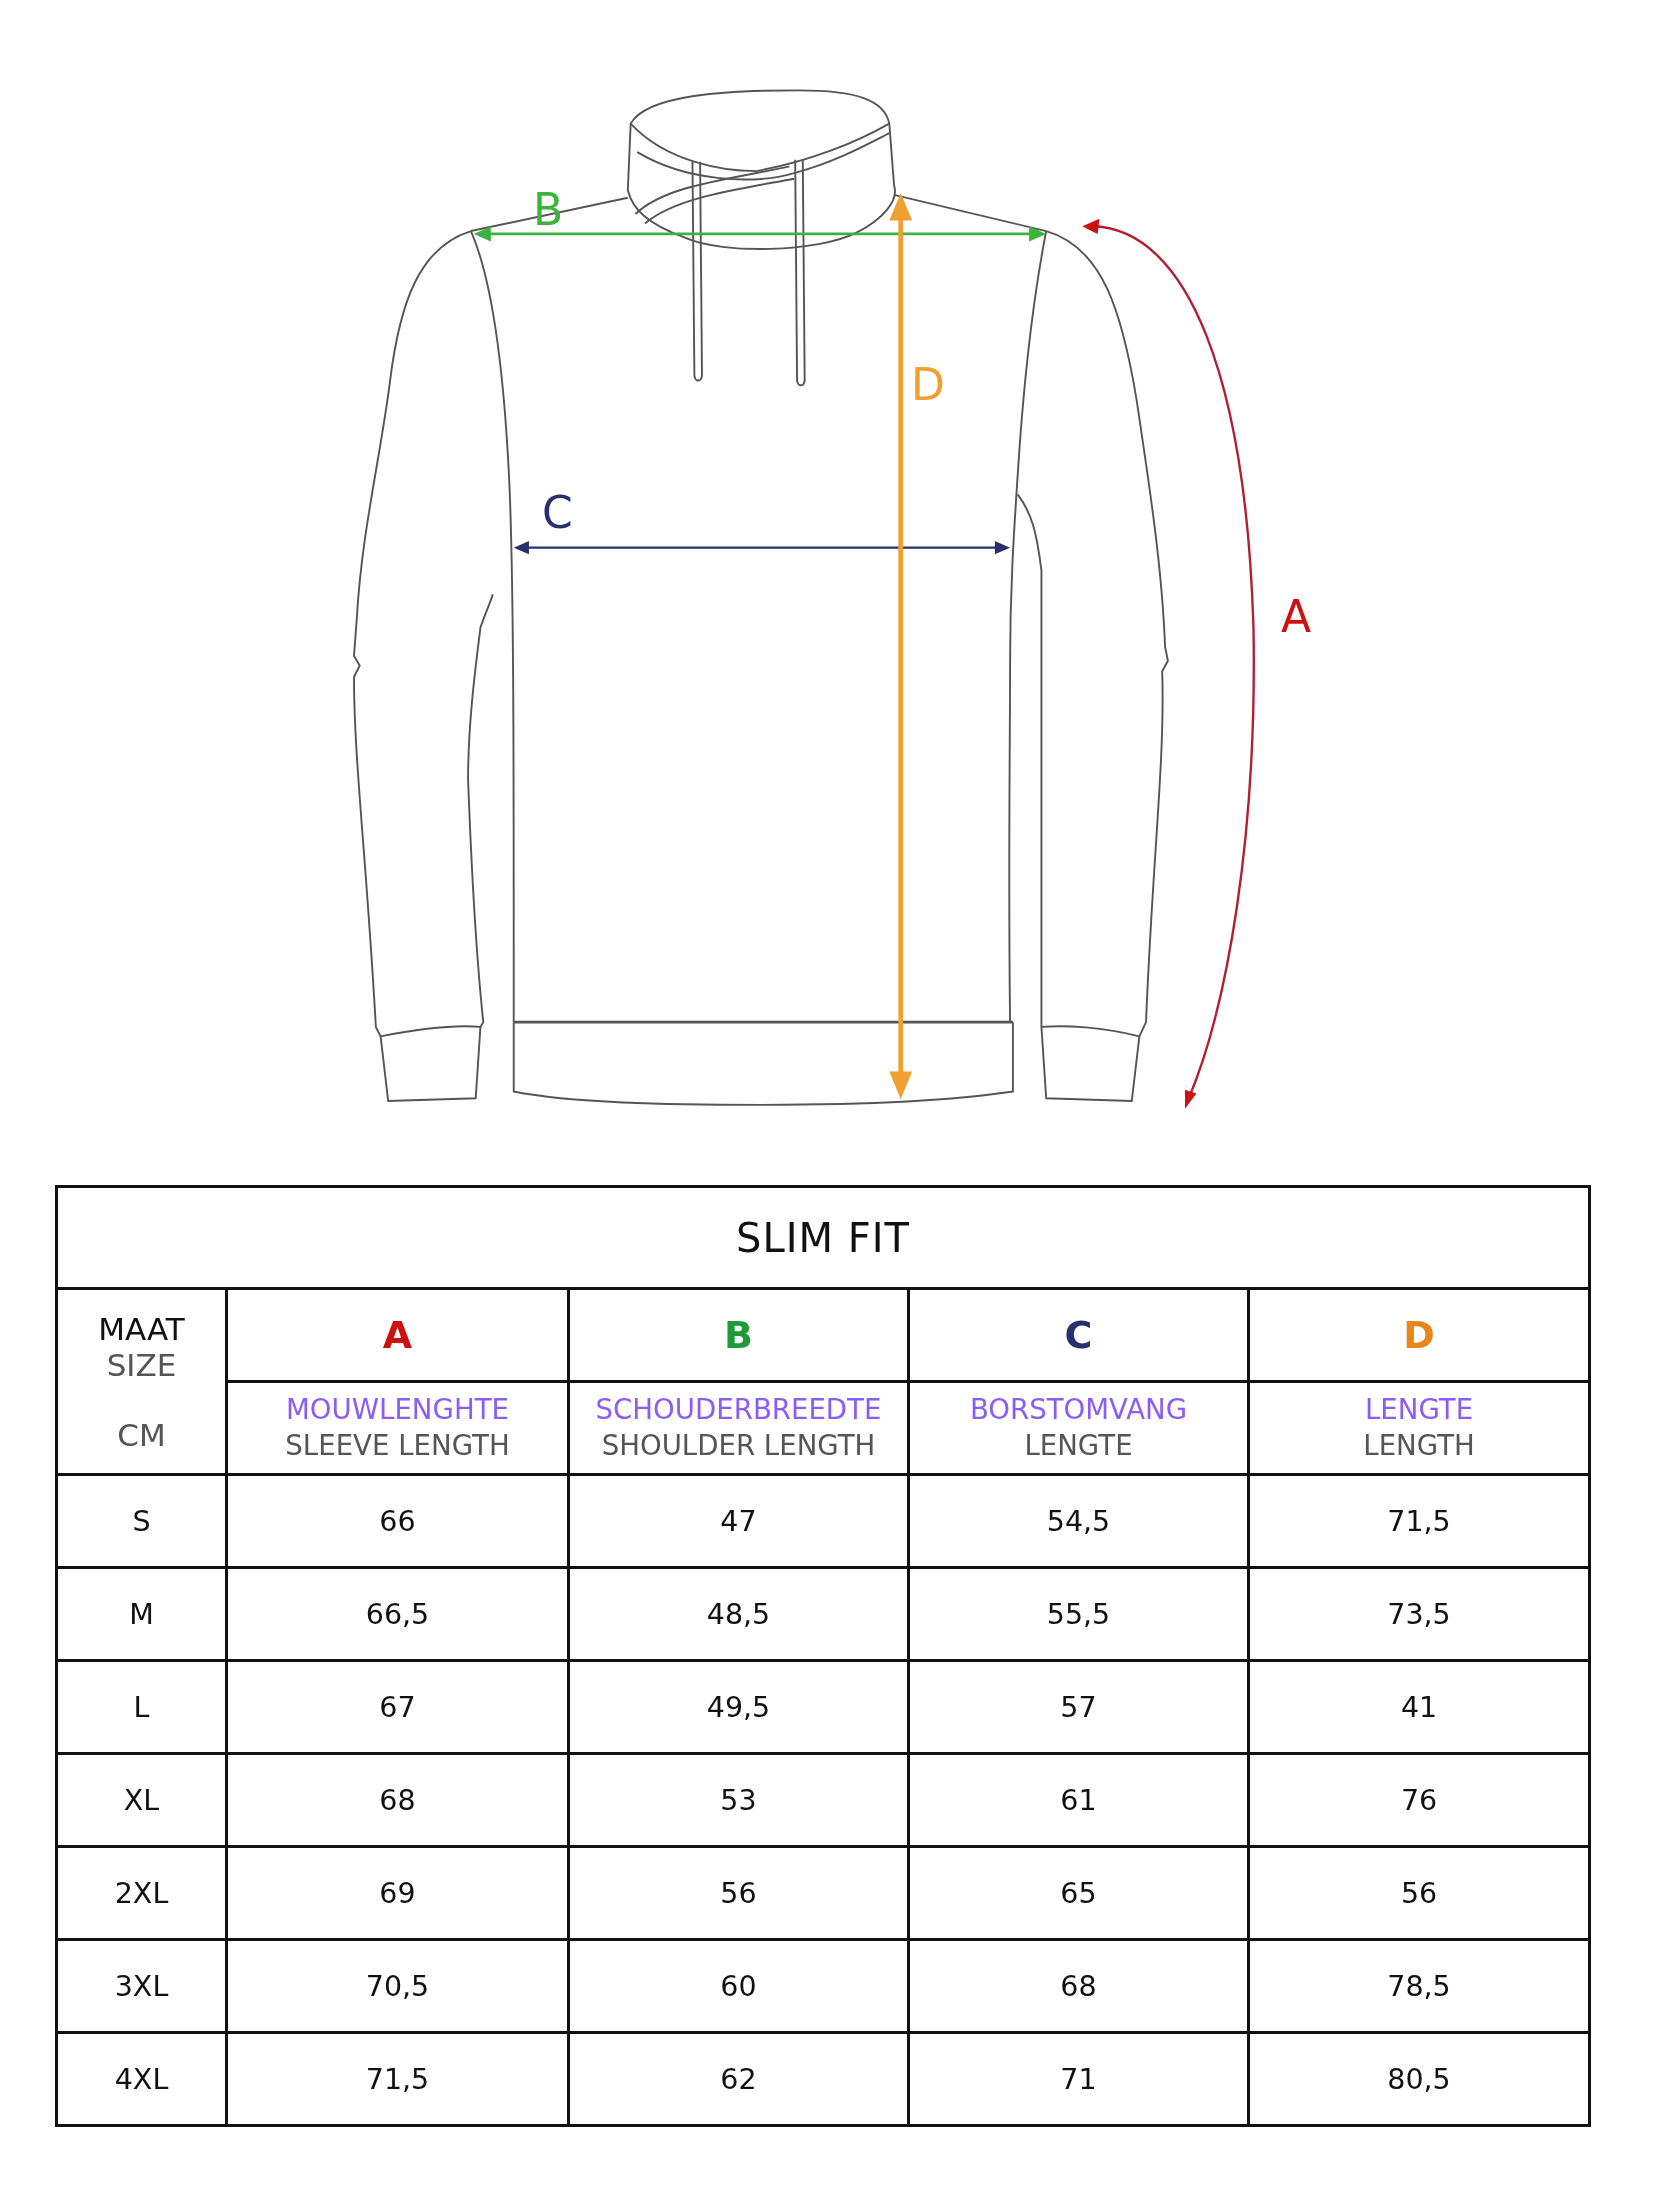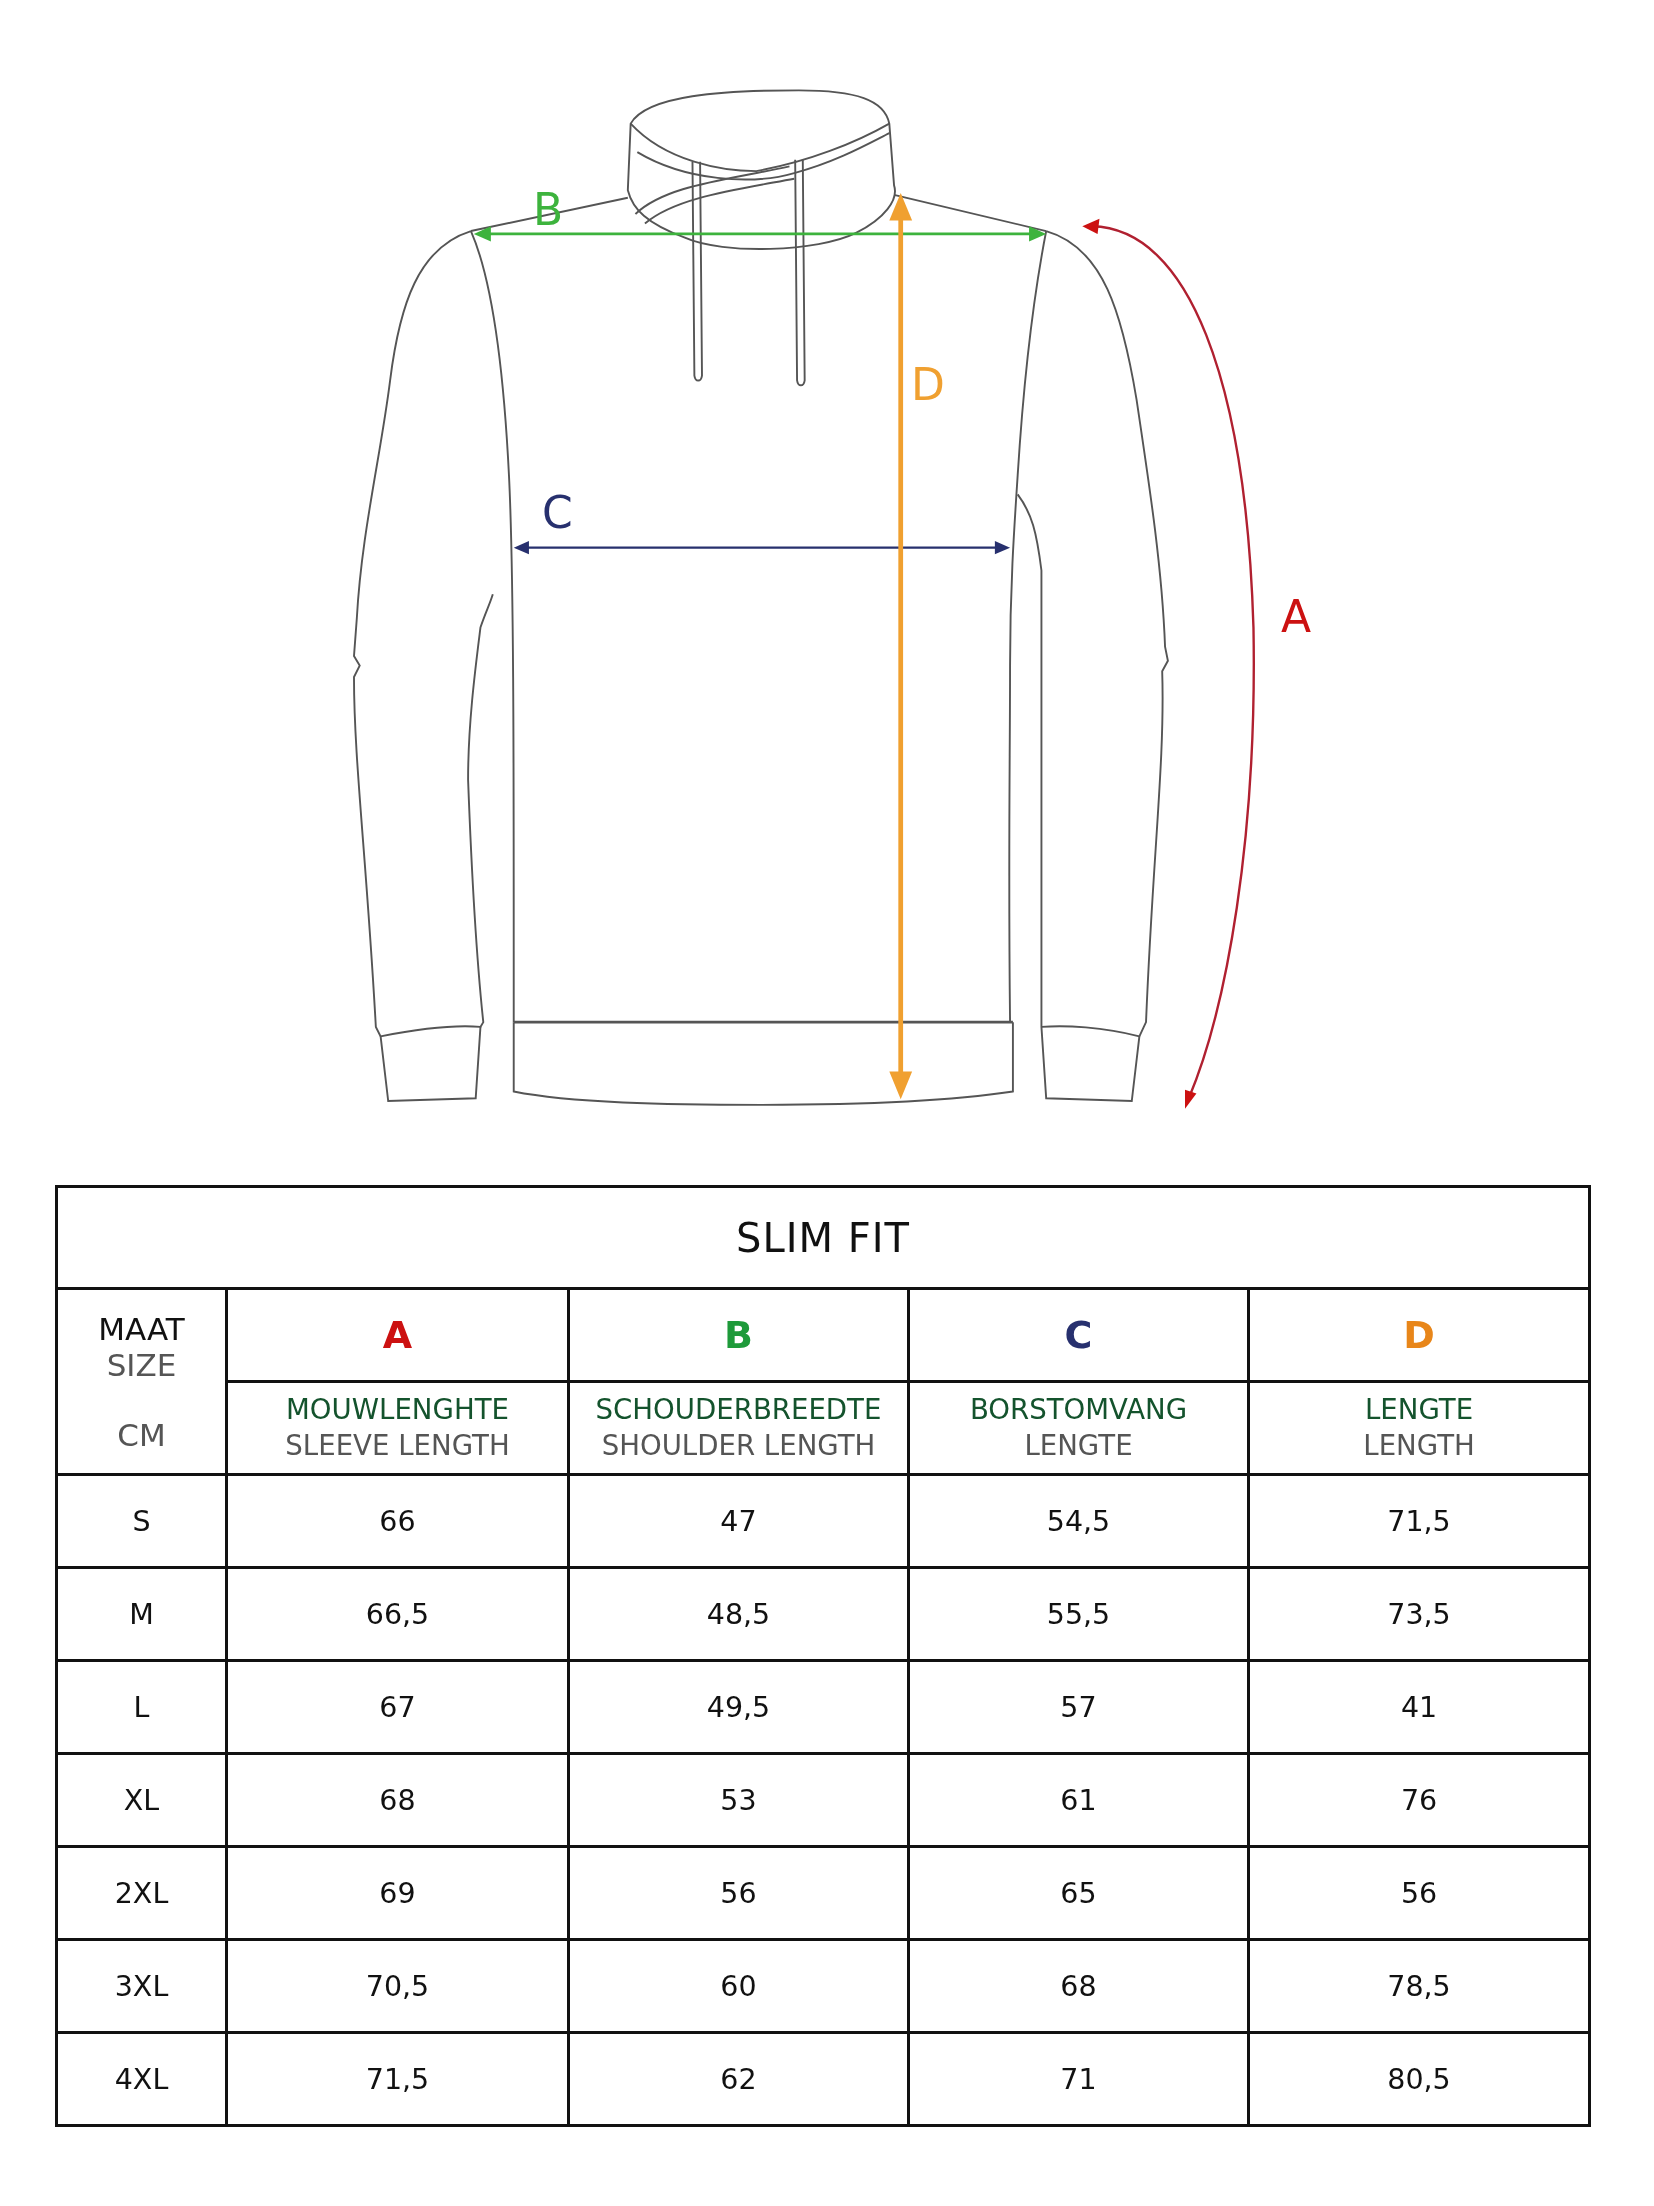--- a/index.html
+++ b/index.html
@@ -6,21 +6,21 @@
   body { width:1655px; height:2207px; position:relative; overflow:hidden;
          font-family:"Liberation Sans", "DejaVu Sans", sans-serif; color:#111; }
   #drawing { position:absolute; left:0; top:0; width:1655px; height:1141px; }
   .lbl { position:absolute; font-family:"DejaVu Sans", sans-serif; font-size:44px; line-height:1; }
   #size-table { position:absolute; left:55px; top:1185px; width:1533px;
                 border-collapse:collapse; table-layout:fixed; }
   #size-table td { border:3.3px solid #111; text-align:center; vertical-align:middle; padding:0; }
   .title-cell { height:99px; font-family:"DejaVu Sans", sans-serif; font-size:40px; letter-spacing:1px; color:#111; }
   .letter-cell { height:90px; font-family:"DejaVu Sans", sans-serif; font-size:38px; font-weight:bold; }
   .sub-cell { height:90px; font-family:"DejaVu Sans", sans-serif; font-size:27.6px; line-height:36px; }
-  .sub-nl { color:#14532d; display:block; }
+  .sub-nl { color:#8b5cf6; display:block; }
   .sub-en { color:#555; display:block; }
   .size-head { font-family:"DejaVu Sans", sans-serif; font-size:31px; line-height:36px; }
   .size-head .nl { color:#111; display:block; }
   .size-head .en { color:#555; display:block; }
   .size-head .unit { color:#555; display:block; margin-top:34px; }
   .data-cell { height:90px; font-family:"DejaVu Sans", sans-serif; font-size:28.5px; color:#111; }
 </style>
 </head>
 <body>
 

